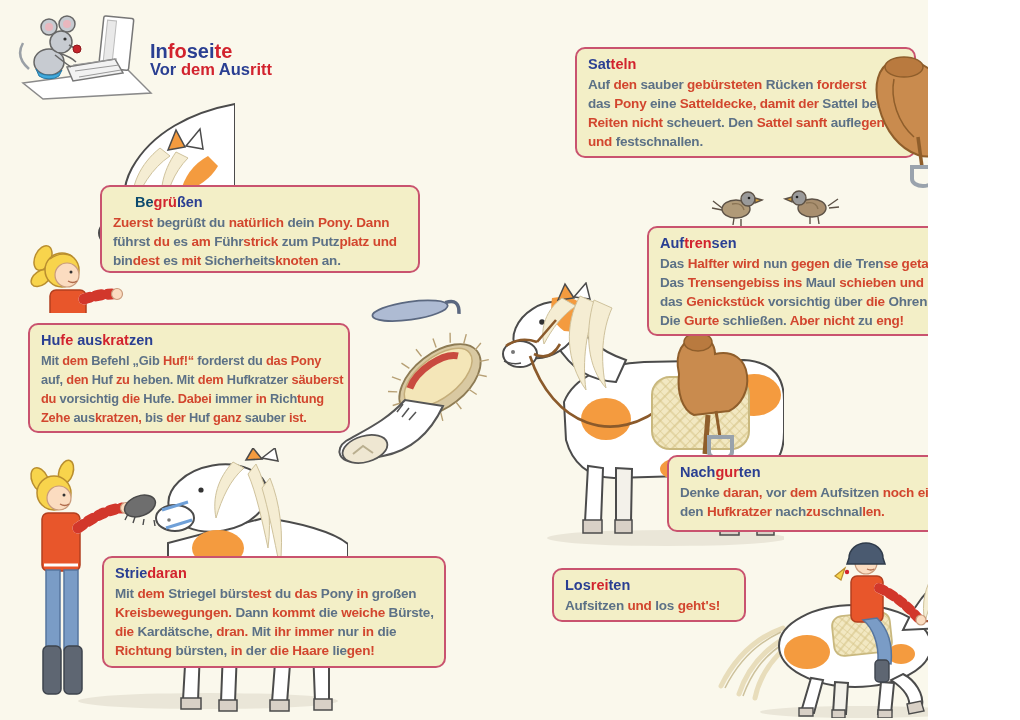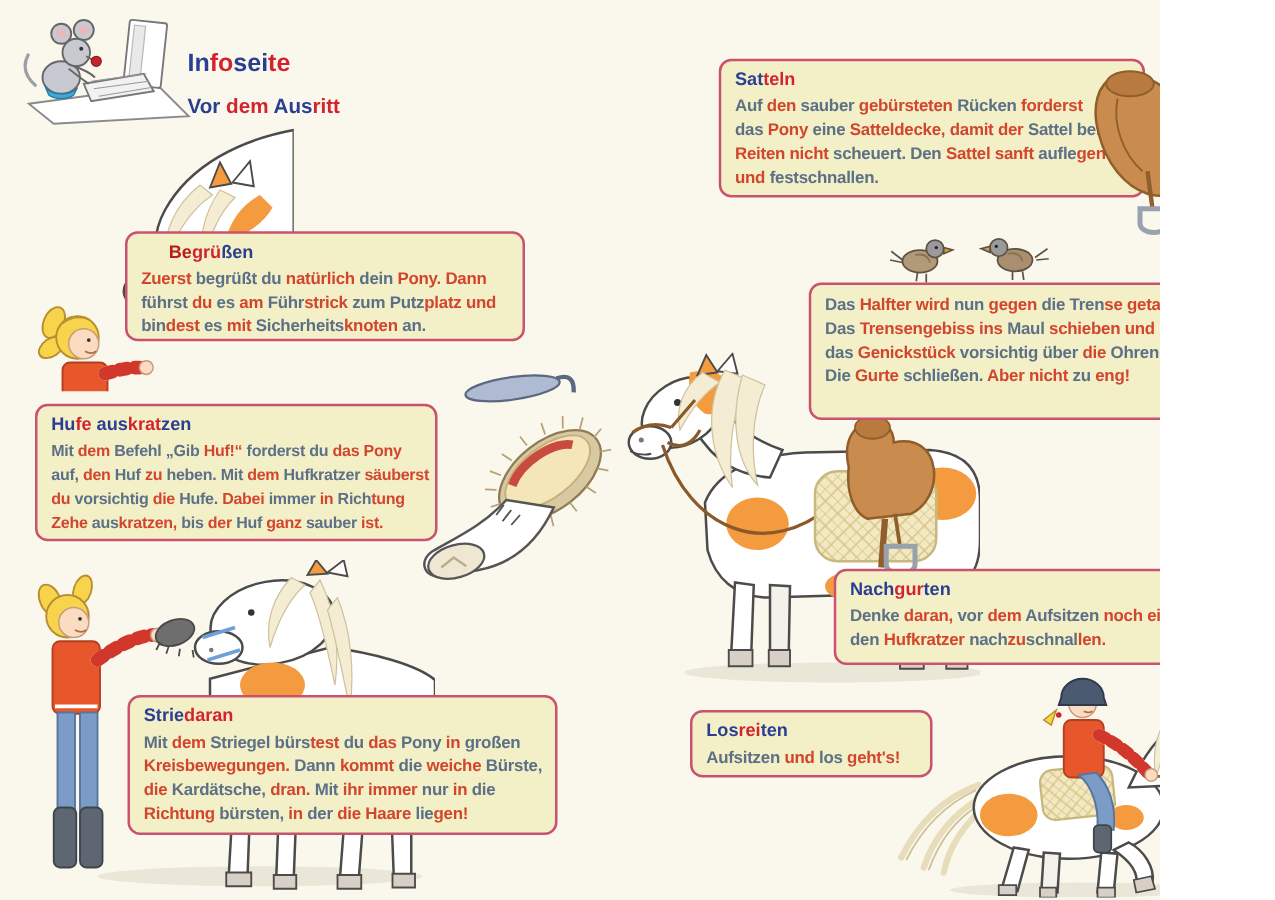--- a/index.html
+++ b/index.html
@@ -7,21 +7,21 @@
         font-family:"Liberation Sans",sans-serif;overflow:hidden;padding-left:44px;}
   .illu{position:absolute;z-index:1;}
   .z3{z-index:3;}
   .ibox{position:absolute;z-index:2;background:#F3EFC7;border:2px solid #C9536F;
         border-radius:10px;padding:6px 11px;overflow:hidden;box-sizing:border-box;}
   .box-title{font-weight:bold;font-size:14.5px;line-height:18px;margin-bottom:2px;white-space:nowrap;}
   .tline{font-size:13.5px;line-height:19px;white-space:nowrap;letter-spacing:-0.2px;font-weight:bold;}
   .ibox--hufe .tline{font-size:12.8px;}
   .ibox--begruessen .box-title{padding-left:22px;}
   .hdr-title{position:absolute;left:150px;top:40px;font-size:20px;font-weight:bold;z-index:2;}
-  .hdr-sub{position:absolute;left:150px;top:76px;font-size:16.5px;font-weight:bold;z-index:2;}
+  .hdr-sub{position:absolute;left:150px;top:60px;font-size:16.5px;font-weight:bold;z-index:2;}
 </style>
 </head>
 <body>
 
 <div class="page">
 
   <div class="hdr-title"><span style="color: rgb(42, 63, 146);">In</span><span style="color: rgb(210, 35, 46);">fo</span><span style="color: rgb(42, 63, 146);">sei</span><span style="color: rgb(210, 35, 46);">te</span></div>
   <div class="hdr-sub"><span style="color: rgb(42, 63, 146);">Vor</span> <span style="color: rgb(210, 35, 46);">dem</span> <span style="color: rgb(42, 63, 146);">Aus</span><span style="color: rgb(210, 35, 46);">ritt</span></div>
 
   <div class="illu" style="left:15px;top:5px">
@@ -285,21 +285,21 @@
       <path d="M150,40 l-10,8 6,4 z" fill="#F8D44C" stroke="#B98E2F" stroke-width="1.2"></path>
       <circle cx="171" cy="35" r="11" fill="#FBDCC0" stroke="#C99B7C" stroke-width="1.2"></circle>
       <circle cx="175" cy="34" r="1.5" fill="#333"></circle>
       <path d="M172,41 q4,2 7,0" fill="none" stroke="#B06B4C" stroke-width="1.3"></path>
       <path d="M154,30 a17,15 0 0 1 34,0 l2,6 h-38 z" fill="#4A5A70" stroke="#2F3B4A" stroke-width="1.5"></path>
       <circle cx="152" cy="44" r="2.2" fill="#D2232E"></circle>
     </svg>
   </div>
 
   <div class="ibox ibox--begruessen" style="left:100px;top:185px;width:320px;height:88px">
-    <div class="box-title"><span style="color: #b91c1c;">Be</span><span style="color: rgb(210, 35, 46);">grü</span><span style="color: rgb(42, 63, 146);">ßen</span></div>
+    <div class="box-title"><span style="color: #0c4a6e;">Be</span><span style="color: rgb(210, 35, 46);">grü</span><span style="color: rgb(42, 63, 146);">ßen</span></div>
     <div class="box-body">
         <div class="tline"><span style="color: rgb(210, 70, 46);">Zuerst</span> <span style="color: rgb(92, 113, 134);">begrüßt</span> <span style="color: rgb(92, 113, 134);">du</span> <span style="color: rgb(210, 70, 46);">natürlich</span> <span style="color: rgb(92, 113, 134);">dein</span> <span style="color: rgb(210, 70, 46);">Pony.</span> <span style="color: rgb(210, 70, 46);">Dann</span></div>
         <div class="tline"><span style="color: rgb(92, 113, 134);">führst</span> <span style="color: rgb(210, 70, 46);">du</span> <span style="color: rgb(92, 113, 134);">es</span> <span style="color: rgb(210, 70, 46);">am</span> <span style="color: rgb(92, 113, 134);">Führ</span><span style="color: rgb(210, 70, 46);">strick</span> <span style="color: rgb(92, 113, 134);">zum</span> <span style="color: rgb(92, 113, 134);">Putz</span><span style="color: rgb(210, 70, 46);">platz</span> <span style="color: rgb(210, 70, 46);">und</span></div>
         <div class="tline"><span style="color: rgb(92, 113, 134);">bin</span><span style="color: rgb(210, 70, 46); text-align: center;">dest</span> <span style="color: rgb(92, 113, 134);">es</span> <span style="color: rgb(210, 70, 46);">mit</span> <span style="color: rgb(92, 113, 134);">Sicherheits</span><span style="color: rgb(210, 70, 46);">knoten</span> <span style="color: rgb(92, 113, 134);">an.</span></div>
       </div>
   </div>
 
   <div class="ibox ibox--hufe" style="left:28px;top:323px;width:322px;height:110px">
     <div class="box-title"><span style="color: rgb(42, 63, 146);">Hu</span><span style="color: rgb(210, 35, 46);">fe</span> <span style="color: rgb(42, 63, 146);">aus</span><span style="color: rgb(210, 35, 46);">krat</span><span style="color: rgb(42, 63, 146);">zen</span></div>
     <div class="box-body">
@@ -324,20 +324,21 @@
     <div class="box-title"><span style="color: rgb(42, 63, 146);">Sat</span><span style="color: rgb(210, 35, 46);">teln</span></div>
     <div class="box-body">
         <div class="tline"><span style="color: rgb(92, 113, 134);">Auf</span> <span style="color: rgb(210, 70, 46);">den</span> <span style="color: rgb(92, 113, 134);">sauber</span> <span style="color: rgb(210, 70, 46);">gebürsteten</span> <span style="color: rgb(92, 113, 134);">Rücken</span> <span style="color: rgb(210, 70, 46);">forderst</span></div>
         <div class="tline"><span style="color: rgb(92, 113, 134);">das</span> <span style="color: rgb(210, 70, 46);">Pony</span> <span style="color: rgb(92, 113, 134);">eine</span> <span style="color: rgb(210, 70, 46);">Satteldecke,</span> <span style="color: rgb(210, 70, 46);">damit</span> <span style="color: rgb(210, 70, 46);">der</span> <span style="color: rgb(92, 113, 134);">Sattel</span> <span style="color: rgb(92, 113, 134);">beim</span></div>
         <div class="tline"><span style="color: rgb(210, 70, 46);">Reiten</span> <span style="color: rgb(210, 70, 46);">nicht</span> <span style="color: rgb(92, 113, 134);">scheuert.</span> <span style="color: rgb(92, 113, 134);">Den</span> <span style="color: rgb(210, 70, 46);">Sattel</span> <span style="color: rgb(210, 70, 46);">sanft</span> <span style="color: rgb(92, 113, 134);">aufle</span><span style="color: rgb(210, 70, 46);">gen</span></div>
         <div class="tline"><span style="color: rgb(210, 70, 46);">und</span> <span style="color: rgb(92, 113, 134);">festschnallen.</span></div>
       </div>
   </div>
 
   <div class="ibox" style="left:647px;top:226px;width:352px;height:110px">
+    <div class="box-title"><span style="color: rgb(42, 63, 146);">Auf</span><span style="color: rgb(210, 35, 46);">tren</span><span style="color: rgb(42, 63, 146);">sen</span></div>
     <div class="box-body">
         <div class="tline"><span style="color: rgb(92, 113, 134);">Das</span> <span style="color: rgb(210, 70, 46);">Halfter</span> <span style="color: rgb(210, 70, 46);">wird</span> <span style="color: rgb(92, 113, 134);">nun</span> <span style="color: rgb(210, 70, 46);">gegen</span> <span style="color: rgb(92, 113, 134);">die</span> <span style="color: rgb(92, 113, 134);">Tren</span><span style="color: rgb(210, 70, 46);">se</span> <span style="color: rgb(210, 70, 46);">getauscht.</span></div>
         <div class="tline"><span style="color: rgb(92, 113, 134);">Das</span> <span style="color: rgb(210, 70, 46);">Trensengebiss</span> <span style="color: rgb(210, 70, 46);">ins</span> <span style="color: rgb(92, 113, 134);">Maul</span> <span style="color: rgb(210, 70, 46);">schieben</span> <span style="color: rgb(210, 70, 46);">und</span></div>
         <div class="tline"><span style="color: rgb(92, 113, 134);">das</span> <span style="color: rgb(210, 70, 46);">Genickstück</span> <span style="color: rgb(92, 113, 134);">vorsichtig</span> <span style="color: rgb(92, 113, 134);">über</span> <span style="color: rgb(210, 70, 46);">die</span> <span style="color: rgb(92, 113, 134);">Ohren</span> <span style="color: rgb(92, 113, 134);">zie</span><span style="color: rgb(210, 70, 46);">hen.</span></div>
         <div class="tline"><span style="color: rgb(92, 113, 134);">Die</span> <span style="color: rgb(210, 70, 46);">Gurte</span> <span style="color: rgb(92, 113, 134);">schließen.</span> <span style="color: rgb(210, 70, 46);">Aber</span> <span style="color: rgb(210, 70, 46);">nicht</span> <span style="color: rgb(92, 113, 134);">zu</span> <span style="color: rgb(210, 70, 46);">eng!</span></div>
       </div>
   </div>
 
   <div class="ibox" style="left:667px;top:455px;width:311px;height:77px">
     <div class="box-title"><span style="color: rgb(42, 63, 146);">Nach</span><span style="color: rgb(210, 35, 46);">gur</span><span style="color: rgb(42, 63, 146);">ten</span></div>

